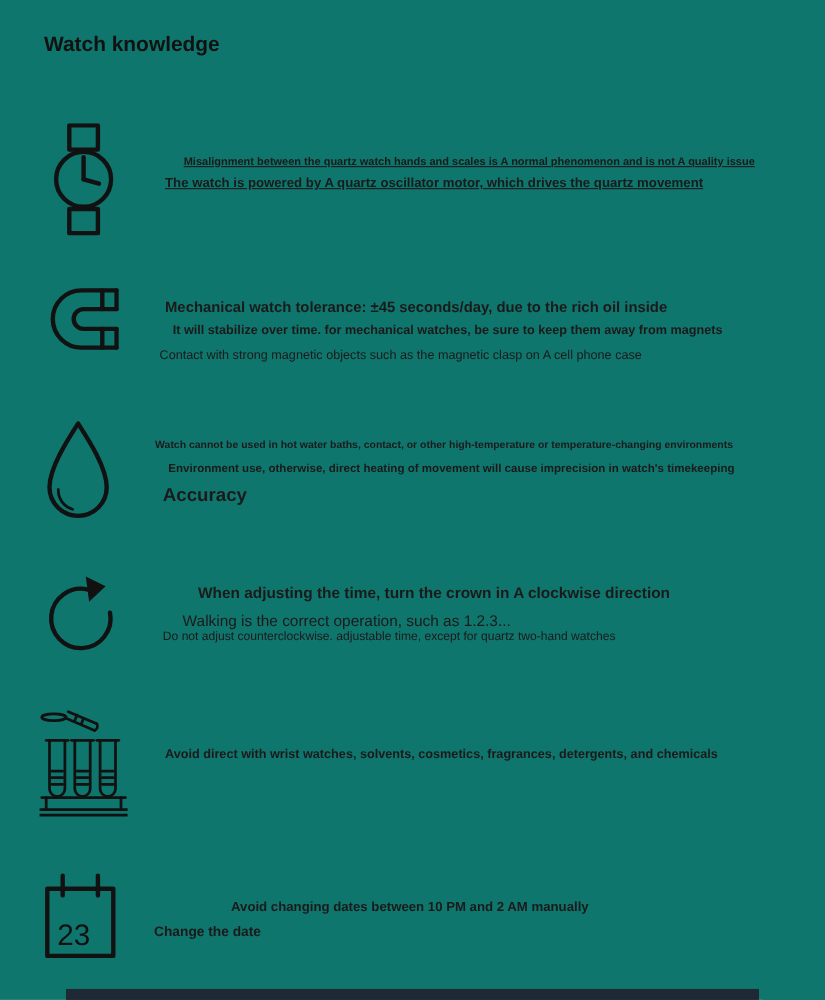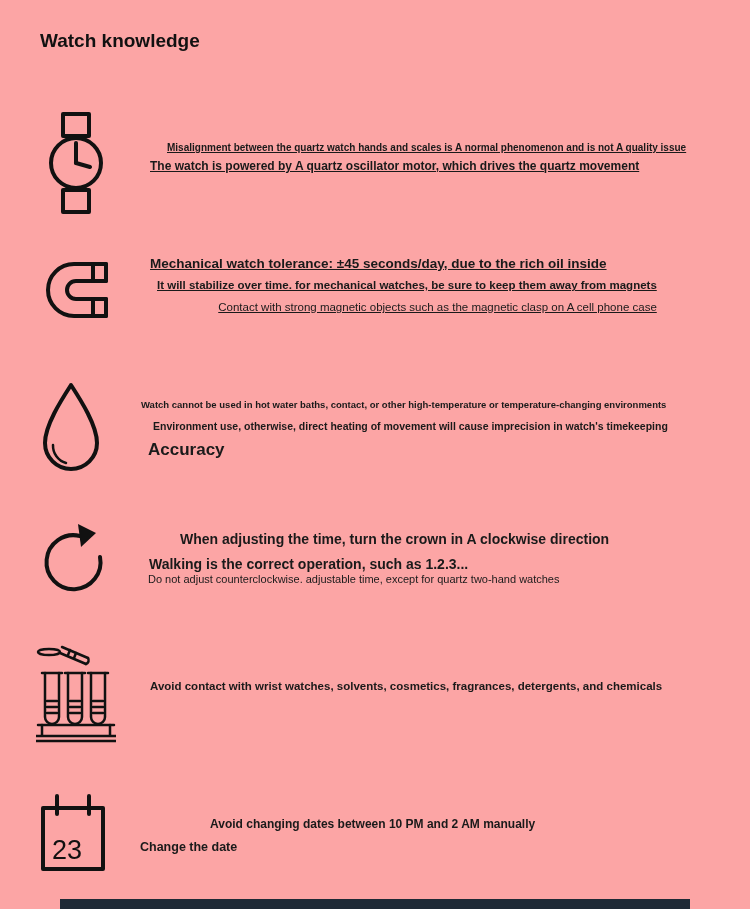--- a/index.html
+++ b/index.html
@@ -1,57 +1,57 @@
 <!DOCTYPE html>
 <html><head>
 <meta charset="utf-8">
 <style>
   * { box-sizing: border-box; }
   html,body { margin:0; padding:0; background:#ffffff; }
   .page {
     position: relative;
     width: 750px;
     height: 909px;
-    background: #fca5a5;
+    background: #0f766e;
     overflow: hidden;
     color: #1a1a1a;
     font-family: "Liberation Sans", "DejaVu Sans", sans-serif;
   }
   .abs { position: absolute; }
   .title {
     left: 40px; top: 30px;
     margin: 0;
     font-size: 19px;
     font-weight: 700;
     color: #111;
   }
   .line { white-space: nowrap; line-height: 1.2; color: #1a1a1a; }
 
   
   .tb1 { left: 150px; top: 142px; text-decoration: underline; }
-  .tb2 { left: 145px; top: 256px; text-decoration: underline; }
+  .tb2 { left: 145px; top: 272px; }
   .tb3 { left: 141px; top: 399px; }
   .tb4 { left: 148px; top: 531px; }
   .tb5 { left: 145px; top: 680px; }
   .tb6 { left: 140px; top: 817px; }
 
   
   .s1l1 { font-size: 10px;   font-weight: 700; margin-left: 17px; }
   .s1l2 { font-size: 12px;   font-weight: 700; margin-top: 5px; }
 
   .s2l1 { font-size: 13.5px; font-weight: 700; margin-left: 5px; }
   .s2l2 { font-size: 11.5px; font-weight: 700; margin-left: 12px; margin-top: 7px; }
-  .s2l3 { font-size: 11.5px; font-weight: 400; margin-top: 8px; text-align: right; }
+  .s2l3 { font-size: 11.5px; font-weight: 400; margin-top: 8px; }
 
   .s3l1 { font-size: 9.5px;  font-weight: 700; }
   .s3l2 { font-size: 10.5px; font-weight: 700; margin-left: 12px; margin-top: 10px; }
   .s3l3 { font-size: 17px; font-weight: 700; margin-left: 7px;  margin-top: 7px; }
 
   .s4l1 { font-size: 14px;   font-weight: 700; margin-left: 32px; }
-  .s4l2 { font-size: 14px;   font-weight: 700; margin-left: 1px; margin-top: 8px; }
+  .s4l2 { font-size: 14px;   font-weight: 400; margin-left: 18px; margin-top: 8px; }
   .s4l3 { font-size: 11px;   font-weight: 400; }
 
   .s5l1 { font-size: 11.5px; font-weight: 700; margin-left: 5px; }
   .s5l2 { font-size: 17px;   font-weight: 700; margin-top: 8px; }
 
   .s6l1 { font-size: 12px; font-weight: 700; margin-left: 70px; }
   .s6l2 { font-size: 12.5px; font-weight: 700; margin-top: 9px; }
 
   
   .icon-watch    { left: 46px; top: 112px; width: 60px; height: 102px; }
@@ -153,21 +153,21 @@
     <path class="st thin" d="M55 28 V72 A7 7 0 0 0 69 72 V28"></path>
     <path class="st thin" d="M52 28 H72"></path>
     <path class="st thin" d="M57 56 H67 M57 62 H67 M57 68 H67"></path>
 
     <path class="st thin" d="M2 80 H78"></path>
     <path class="st thin" d="M6 80 V90 M74 80 V90"></path>
     <path class="st thin" d="M0 91 H80"></path>
     <path class="st thin" d="M0 96 H80"></path>
   </svg>
   <div class="abs tb5">
-    <div class="line s5l1">Avoid contact with wrist watches, solvents, cosmetics, fragrances, detergents, and chemicals</div>
+    <div class="line s5l1">Avoid direct with wrist watches, solvents, cosmetics, fragrances, detergents, and chemicals</div>
   </div>
 
   <svg class="abs icon-calendar" viewBox="0 0 66 80" aria-hidden="true">
     <rect class="st" x="3" y="15" width="60" height="61"></rect>
     <path class="st" d="M17 3 V21"></path>
     <path class="st" d="M49 3 V21"></path>
     <text x="12" y="66" font-size="27" font-weight="400">23</text>
   </svg>
   <div class="abs tb6">
     <div class="line s6l1">Avoid changing dates between 10 PM and 2 AM manually</div>

